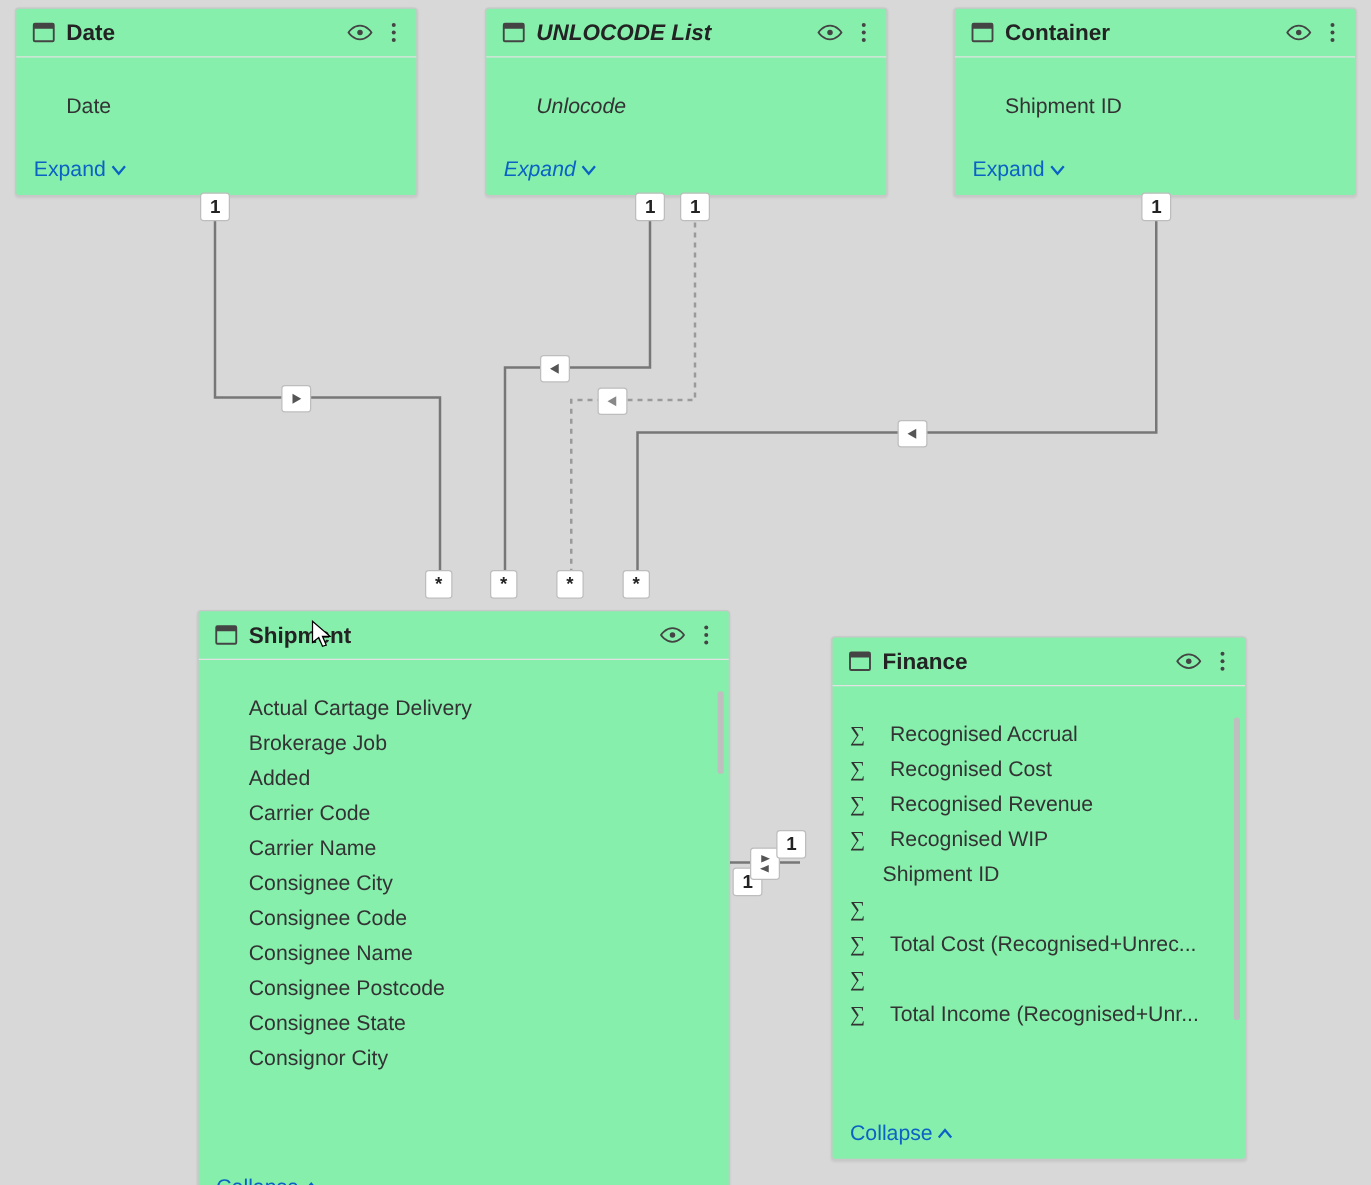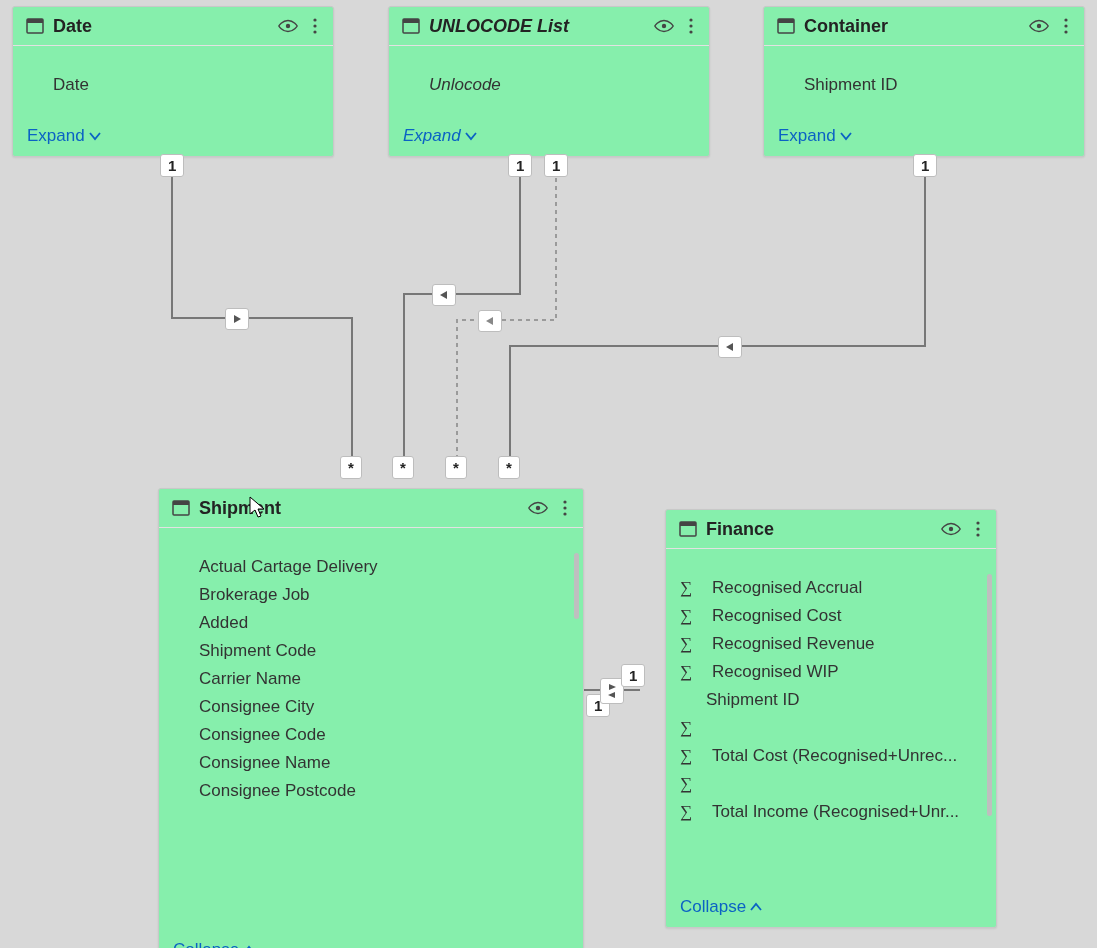--- a/index.html
+++ b/index.html
@@ -235,36 +235,42 @@
       <li>
             <span>Actual Cartage Delivery</span>
           </li>
       <li>
             <span>Brokerage Job</span>
           </li>
       <li>
             <span>Added</span>
           </li>
       <li>
-            <span>Shipment Code</span>
+            <span>Carrier Code</span>
           </li>
       <li>
             <span>Carrier Name</span>
           </li>
       <li>
             <span>Consignee City</span>
           </li>
       <li>
             <span>Consignee Code</span>
           </li>
       <li>
             <span>Consignee Name</span>
           </li>
       <li>
             <span>Consignee Postcode</span>
+          </li>
+      <li>
+            <span>Consignee State</span>
+          </li>
+      <li>
+            <span>Consignor City</span>
           </li>
     </ul>
   </div>
   <div class="t-f">
     <a>
           <span>Collapse</span>
       <svg width="12" height="12">
             <path d="M1 9 L6 3 L11 9" fill="none" stroke="#0b62c4" stroke-width="1.8"></path>
           </svg>
     </a>

